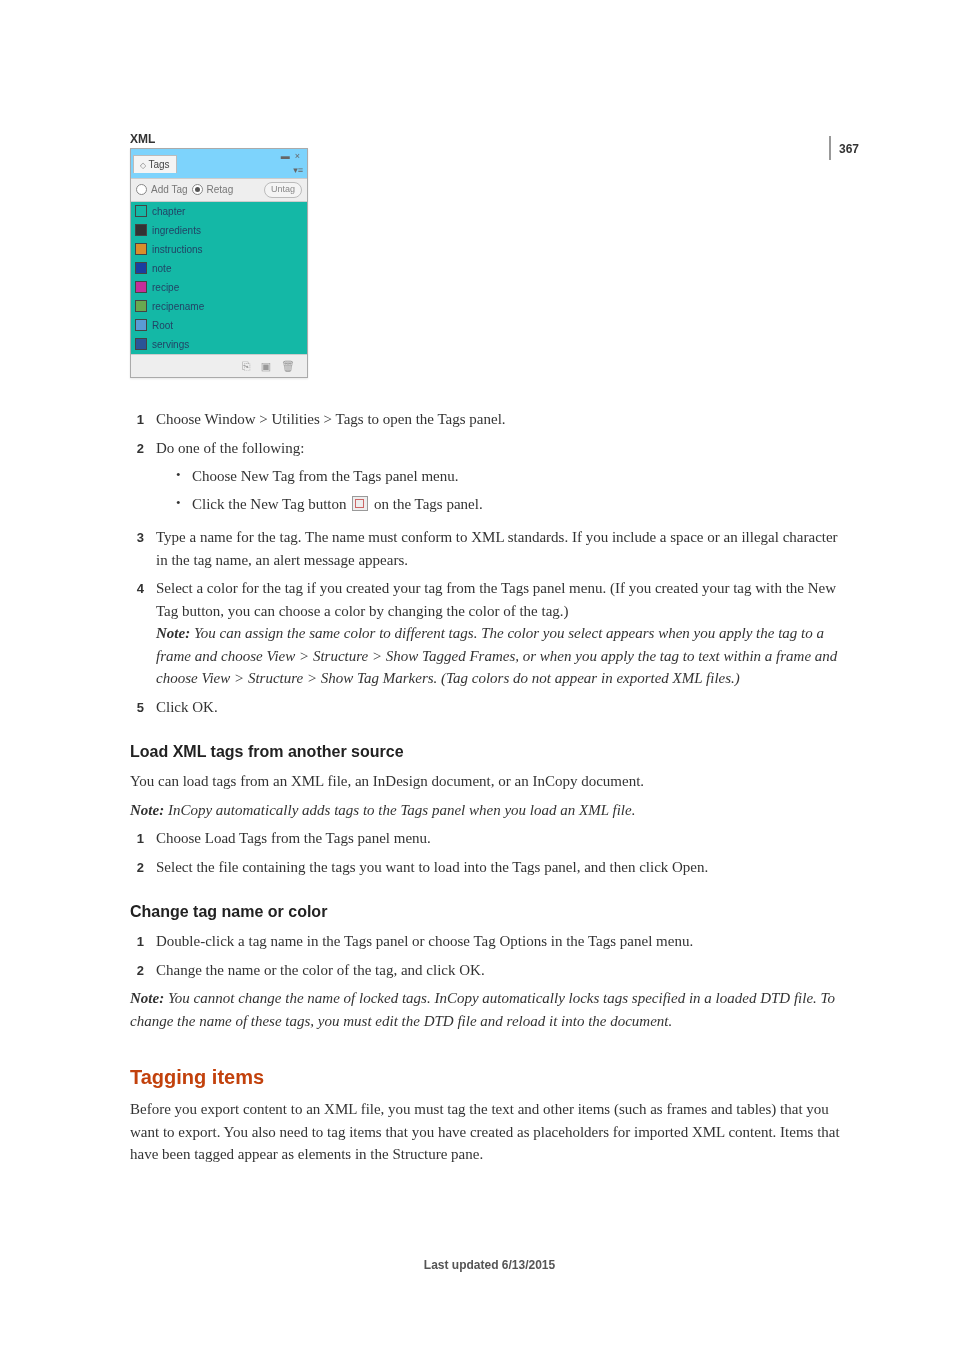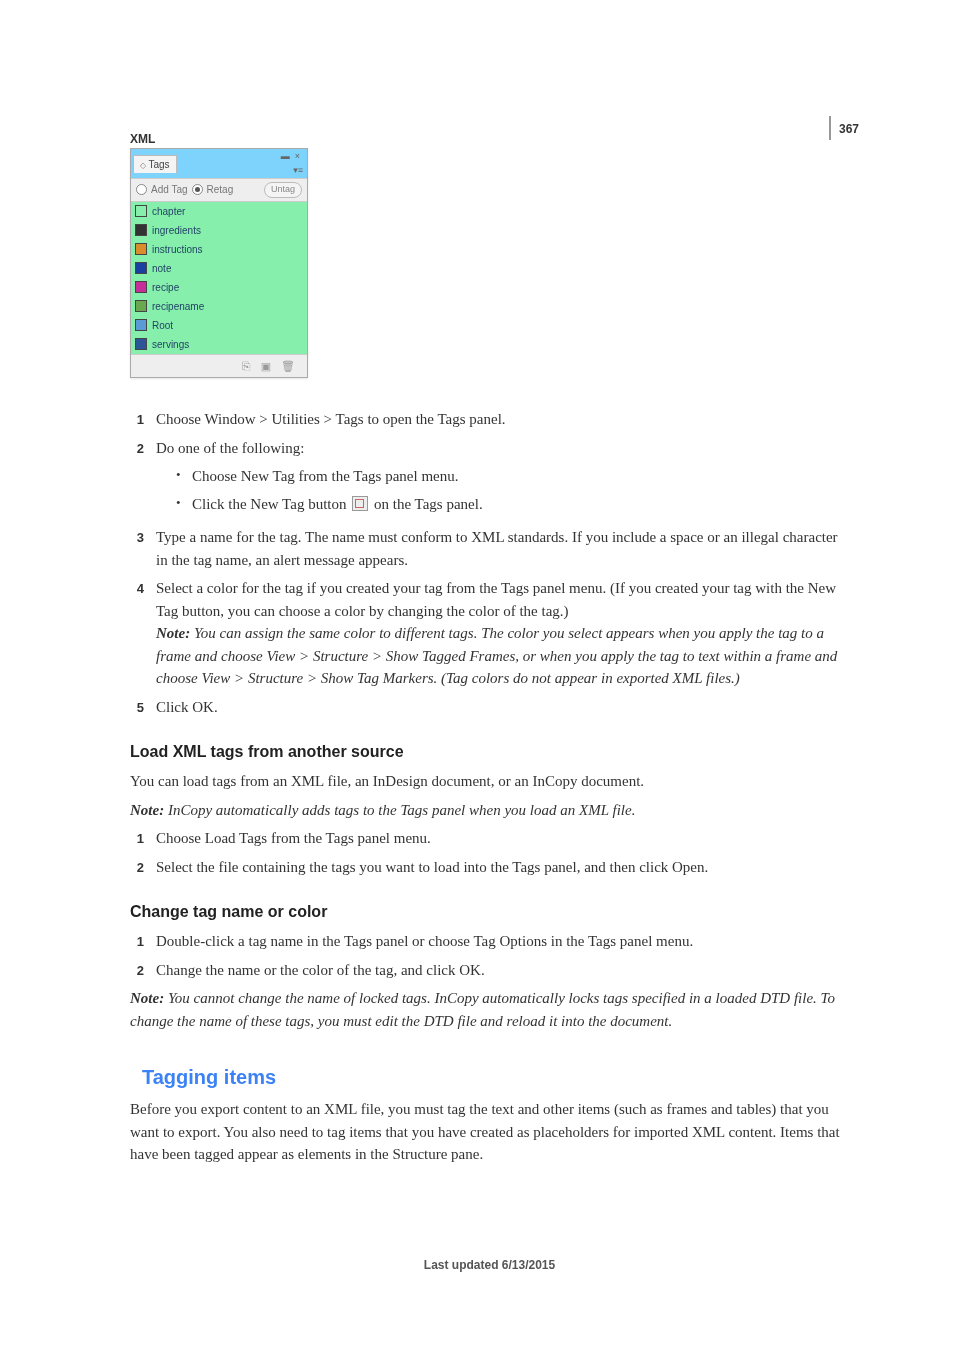--- a/index.html
+++ b/index.html
@@ -11,21 +11,21 @@
     color: #333;
     background: #fff;
     width: 954px;
   }
   .page {
     padding: 130px 105px 40px 130px;
     position: relative;
   }
   .page-number {
     position: absolute;
-    top: 116px;
+    top: 136px;
     right: 95px;
     font-family: "Myriad Pro", Arial, sans-serif;
     font-weight: bold;
     font-size: 12px;
     border-left: 2px solid #999;
     padding-left: 8px;
     padding-top: 4px;
     padding-bottom: 2px;
   }
   .breadcrumb {
@@ -74,21 +74,21 @@
   .radio { display:inline-block; width:9px; height:9px; border:1px solid #888; border-radius:50%; background:#fff; position:relative; }
   .radio.selected::after { content:""; width:5px; height:5px; background:#555; border-radius:50%; position:absolute; top:2px; left:2px; }
   .untag-btn {
     border: 1px solid #bbb;
     border-radius: 8px;
     padding: 0 6px;
     background: #f4f4f4;
     color: #888;
     font-size: 9px;
   }
-  .tag-list { background: #86efac; }
+  .tag-list { background: #14b8a6; }
   .tag-row {
     display: flex;
     align-items: center;
     padding: 2px 4px;
     border-bottom: 0;
     gap: 5px;
   }
   .tag-swatch {
     width: 10px; height: 10px;
     border: 1px solid #444;
@@ -110,22 +110,22 @@
     font-family: "Myriad Pro", Arial, sans-serif;
     font-weight: bold;
     font-size: 16px;
     color: #222;
     margin: 22px 0 4px 0;
   }
   h2.section {
     font-family: "Myriad Pro", Arial, sans-serif;
     font-weight: bold;
     font-size: 20px;
-    color: #3b82f6;
-    margin: 30px 0 6px 12px;
+    color: #c2410c;
+    margin: 30px 0 6px 0;
   }
   .step-list {
     list-style: none;
     padding: 0;
     margin: 0;
   }
   .step {
     display: flex;
     gap: 12px;
     margin: 6px 0;

